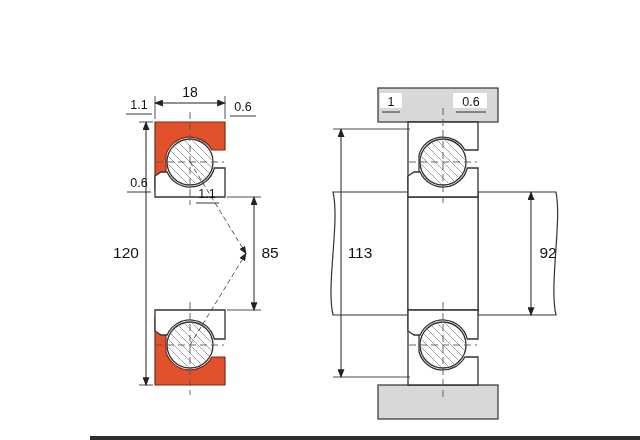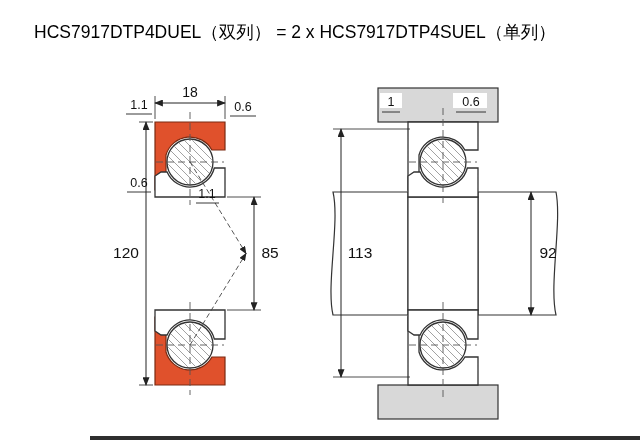--- a/index.html
+++ b/index.html
@@ -18,21 +18,20 @@
   .ext{stroke:#222;stroke-width:0.8;}
   .cl{stroke:#555;stroke-width:0.9;stroke-dasharray:7 4;fill:none;}
   .ca{stroke:#444;stroke-width:0.9;stroke-dasharray:5 3;fill:none;}
   .chamfer-line{stroke:#222;stroke-width:0.9;}
   .footer-edge{position:absolute;left:90px;right:0;bottom:0;height:4px;background:#2e2e2e;}
 </style>
 </head>
 <body>
 
 <div class="page">
-  <div class="title">HCS7917DTP4DUEL（双列） = 2 x HCS7917DTP4SUEL（单列）</div>
 
   <svg width="640" height="440" viewBox="0 0 640 440">
     <defs>
       <marker id="arr" viewBox="0 0 10 8" refX="9" refY="4" markerWidth="9" markerHeight="7" orient="auto-start-reverse">
         <path d="M0,0 L10,4 L0,8 Z" fill="#222"></path>
       </marker>
       <clipPath id="ballclip" clipPathUnits="userSpaceOnUse">
           <circle cx="0" cy="0" r="22"></circle>
         </clipPath>
       <g id="ballhatch" clip-path="url(#ballclip)" stroke="#8a8a8a" stroke-width="0.8">

